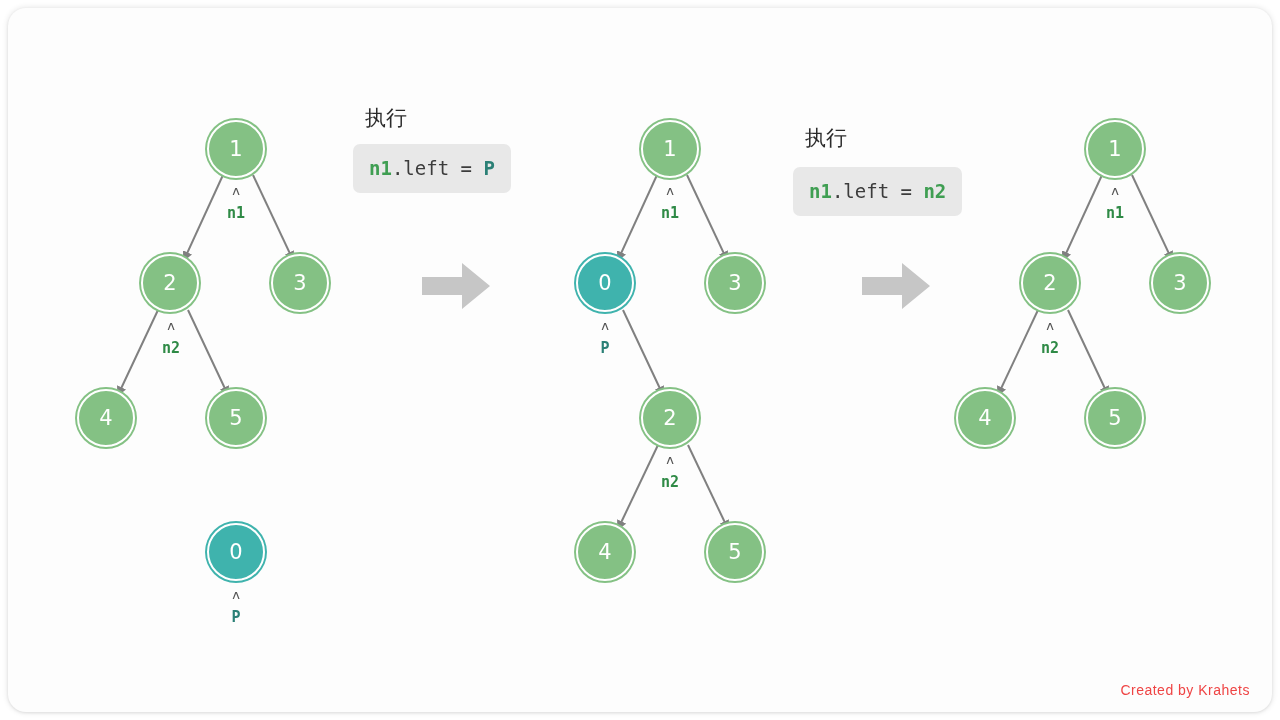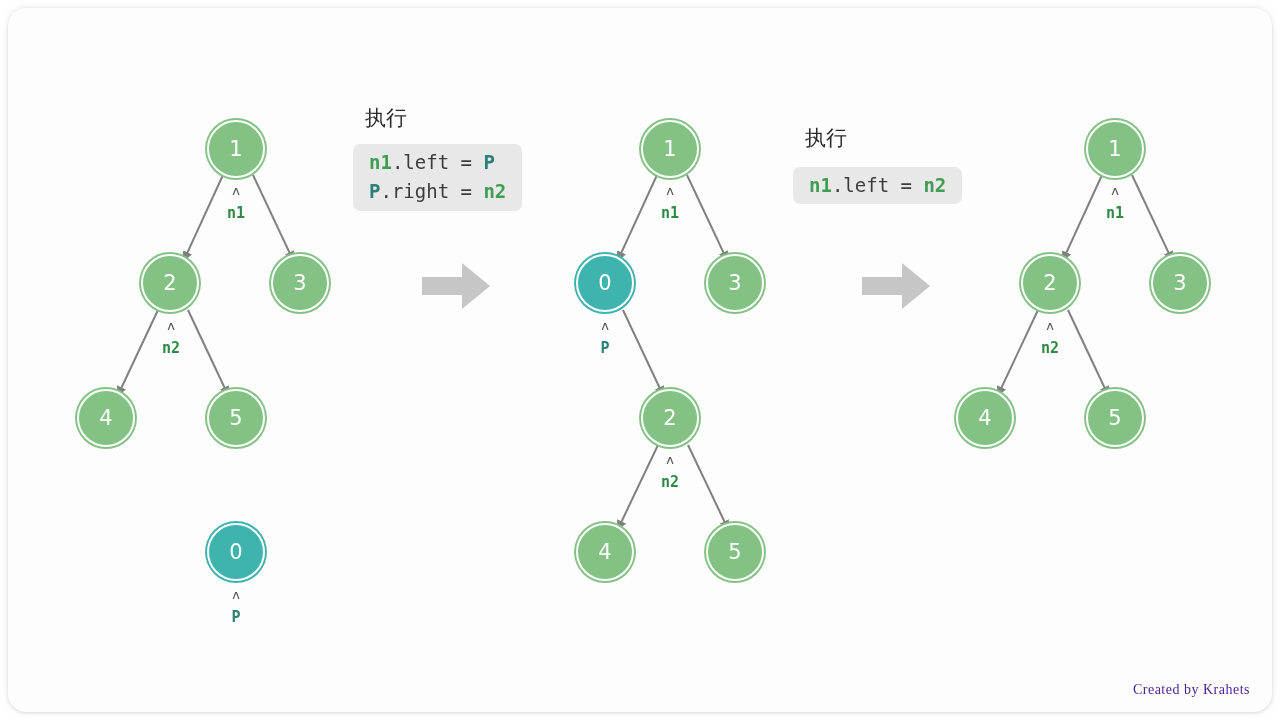--- a/index.html
+++ b/index.html
@@ -94,37 +94,37 @@
     color: #2b2b2b;
     font-family: "DejaVu Sans", sans-serif;
     font-size: 21px;
     z-index: 6;
     white-space: nowrap;
   }
   .codebox {
     position: absolute;
     background: #e8e8e8;
     border-radius: 7px;
-    padding: 4px 16px;
+    padding: 10px 16px;
     font-family: "DejaVu Sans Mono", monospace;
     font-size: 19px;
     line-height: 1.55;
     color: #3c3c3c;
     z-index: 6;
     white-space: pre;
   }
   .codebox .v-green { color: #3f9e52; font-weight: bold; }
   .codebox .v-teal  { color: #2b8076; font-weight: bold; }
   .codebox .op      { color: #3c3c3c; }
   #credit {
     position: absolute;
     right: 22px;
     bottom: 14px;
-    color: #4c1d95;
-    font-family: Liberation Serif, serif;
+    color: #ef4444;
+    font-family: Liberation Sans, sans-serif;
     font-size: 14px;
     letter-spacing: 0.5px;
     z-index: 6;
   }
 </style>
 </head>
 <body>
 
 <div id="figure-card">
   <div id="canvas">
@@ -187,19 +187,19 @@
           </svg></div>
         <div class="step-arrow" style="left: 852px; top: 252px;"><svg width="72" height="52" viewBox="0 0 72 52" xmlns="http://www.w3.org/2000/svg">
             <path d="M2,17 L42,17 L42,3 L70,26 L42,49 L42,35 L2,35 Z" fill="#c6c6c6"></path>
           </svg></div>
       </div>
     <div id="captions-layer">
         <div class="caption" style="left: 357px; top: 96px;">执行</div>
         <div class="caption" style="left: 797px; top: 116px;">执行</div>
       </div>
     <div id="code-layer">
-        <div class="codebox" style="left: 345px; top: 136px;"><div><span class="v-green">n1</span><span class="op">.left = </span><span class="v-teal">P</span></div><div><span class="v-teal">P</span><span class="op">.right = </span><span class="v-green">n2</span></div></div>
+        <div class="codebox" style="left: 345px; top: 136px;"><div><span class="v-green">n1</span><span class="op">.left = </span><span class="v-teal">P</span></div></div>
         <div class="codebox" style="left: 785px; top: 159px;"><div><span class="v-green">n1</span><span class="op">.left = </span><span class="v-green">n2</span></div></div>
       </div>
 
     <div id="credit">Created by Krahets</div>
   </div>
 </div>
 
 </body></html>

